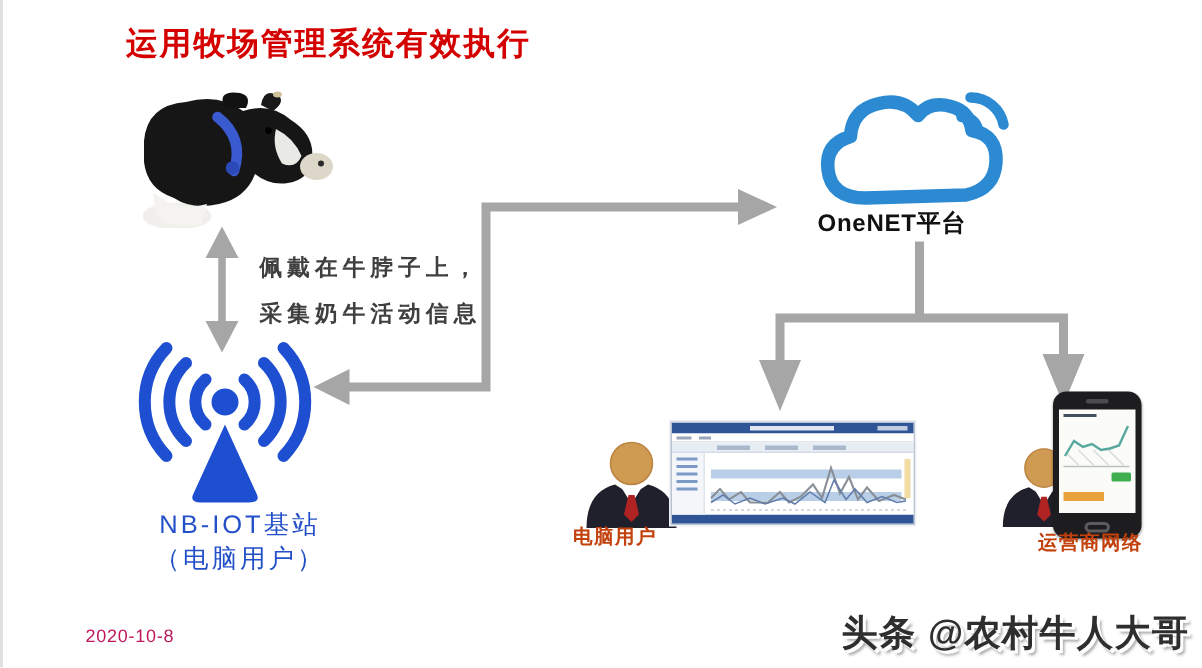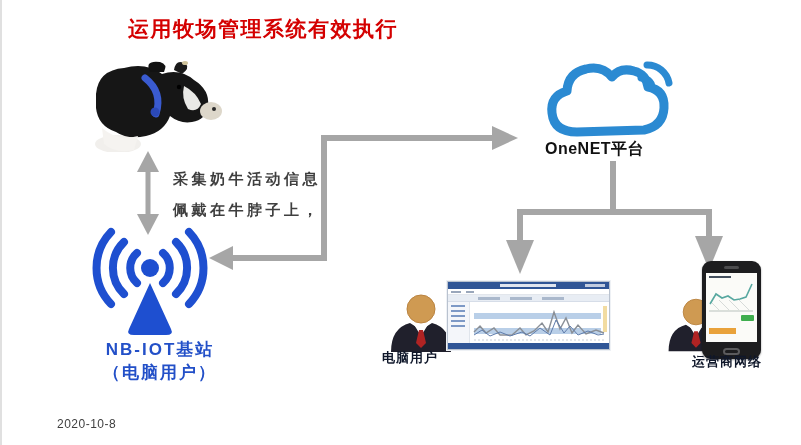--- a/index.html
+++ b/index.html
@@ -1,47 +1,47 @@
 <!DOCTYPE html>
 <html><head>
 <meta charset="utf-8">
 <style>
   * { margin:0; padding:0; box-sizing:border-box; }
   body { background:#fff; font-family:"Liberation Sans", sans-serif; }
   .slide { position:relative; width:801px; height:445px; background:#ffffff; overflow:hidden; }
   .edge-line { position:absolute; left:0; top:0; width:2px; height:100%; background:#e0e0e0; }
 
   .title { position:absolute; left:84px; top:15px; font-size:21px; font-weight:bold;
-           color:#d40000; letter-spacing:1.5px;margin-left:44px; }
+           color:#d40000; letter-spacing:1.5px; }
 
   
   .connectors { position:absolute; left:0; top:0; width:801px; height:445px; pointer-events:none; }
 
   
   .cow { position:absolute; left:88px; top:58px; width:140px; height:94px; }
 
   
   .collar-note { position:absolute; left:173px; top:163px; width:190px; color:#3f3f3f;
                  font-size:15px; font-weight:bold; letter-spacing:3.5px; line-height:31px; }
 
   
   .antenna { position:absolute; left:90px; top:227px; width:120px; height:110px; }
   .station-label { position:absolute; left:60px; top:338px; width:200px; text-align:center;
-                   color:#2350c8; font-weight:bold; font-size:17px; letter-spacing:2px; line-height:23px; }
+                   color:#2350c8; font-weight:normal; font-size:17px; letter-spacing:2px; line-height:23px; }
 
   
   .cloud { position:absolute; left:541px; top:56px; width:136px; height:90px; }
   .cloud-label { position:absolute; left:545px; top:139px; width:140px; 
                  color:#111; font-weight:bold; font-size:16px; letter-spacing:0.5px; }
 
   
   .person { position:absolute; width:70px; height:62px; }
   .person.pc { left:386px; top:290px; }
   .person.mobile { left:664px; top:294px; }
-  .user-label { position:absolute; text-align:center; color:#0f172a; font-weight:bold;
+  .user-label { position:absolute; text-align:center; color:#c2410c; font-weight:bold;
                 font-size:13px; letter-spacing:1px; }
   .user-label.pc { left:370px; top:349px; width:80px; }
   .user-label.mobile { left:688px; top:353px; width:78px; }
 
   
   .monitor { position:absolute; left:447px; top:281px; width:163px; height:69px;
              background:#fff; border:1px solid #b9c2cf; box-shadow:0 0 0 1px #eef1f5; }
   .m-titlebar { height:7px; background:#2f5596; position:relative; }
   .m-titlebar .t-text { position:absolute; left:52px; top:2px; width:56px; height:3px; background:rgba(255,255,255,.85); }
   .m-titlebar .t-right { position:absolute; right:4px; top:2px; width:20px; height:3px; background:rgba(255,255,255,.7); }
@@ -60,21 +60,21 @@
   
   .phone { position:absolute; left:702px; top:261px; width:59px; height:98px;
            background:#1d1d1f; border-radius:9px; box-shadow:0 1px 2px rgba(0,0,0,.4); }
   .p-speaker { position:absolute; left:22px; top:5px; width:15px; height:3px; background:#4c4c4e; border-radius:2px; }
   .p-screen { position:absolute; left:4px; top:12px; width:51px; height:69px; background:#fbfbf8; overflow:hidden; }
   .p-head { position:absolute; left:3px; top:3px; width:22px; height:2px; background:#44505e; }
   .p-green { position:absolute; right:3px; top:42px; width:13px; height:6px; background:#3fae4e; border-radius:1px; }
   .p-orange { position:absolute; left:3px; top:55px; width:27px; height:6px; background:#e9a23b; }
   .p-home { position:absolute; left:21px; bottom:4px; width:17px; height:7px; border:2px solid #5b5b5d; border-radius:4px; }
 
-  .date { position:absolute; left:57px; top:417px; font-size:12px; color:#404040; letter-spacing:0.5px; }
+  .date { position:absolute; left:57px; top:417px; font-size:12px; color:#be185d; letter-spacing:0.5px; }
   .watermark { position:absolute; right:8px; top:406px; font-size:24px; font-weight:bold; color:#2e2e2e;
                letter-spacing:1px; text-shadow:2px 2px 0 #ffffff, 3px 3px 2px rgba(0,0,0,.35); }
 </style>
 </head>
 <body>
 
 <div class="slide">
   <div class="edge-line"></div>
 
   <div class="title">运用牧场管理系统有效执行</div>
@@ -106,22 +106,22 @@
     <ellipse cx="97" cy="5" rx="3" ry="2" fill="#cfc29a"></ellipse>
     <path d="M96,28 Q108,34 113,46 Q109,55 100,51 Q93,40 96,28 Z" fill="#e9e9e6"></path>
     <ellipse cx="123" cy="53" rx="11" ry="9" fill="#ddd7ca"></ellipse>
     <circle cx="126" cy="51" r="2" fill="#2b2b2b"></circle>
     <circle cx="91" cy="29" r="2.2" fill="#000"></circle>
     <path d="M57,20 Q75,34 68,56" stroke="#3a5bd0" stroke-width="7" fill="none" stroke-linecap="round"></path>
     <circle cx="67" cy="54" r="4.5" fill="#2b49b8"></circle>
   </svg>
 
   <div class="collar-note">
+    <div>佩戴在牛脖子上，</div>
     <div>采集奶牛活动信息</div>
-    <div>佩戴在牛脖子上，</div>
   </div>
 
   <svg class="antenna" viewBox="0 0 120 110">
     <g stroke="#1e4fd0" stroke-width="8" fill="none" stroke-linecap="round">
       <path d="M47,26 A20,20 0 0 0 47,56"></path>
       <path d="M34,15 A36,36 0 0 0 34,67"></path>
       <path d="M21,5  A52,52 0 0 0 21,77"></path>
       <path d="M73,26 A20,20 0 0 1 73,56"></path>
       <path d="M86,15 A36,36 0 0 1 86,67"></path>
       <path d="M99,5  A52,52 0 0 1 99,77"></path>
@@ -209,13 +209,14 @@
         <line x1="2" y1="31" x2="46" y2="31" stroke="#b9c2bd" stroke-width="1"></line>
       </svg>
       <div class="p-green"></div>
       <div class="p-orange"></div>
     </div>
     <div class="p-home"></div>
   </div>
   <div class="user-label mobile">运营商网络</div>
 
   <div class="date">2020-10-8</div>
+  <div class="watermark">头条 @农村牛人大哥</div>
 </div>
 
 </body></html>

